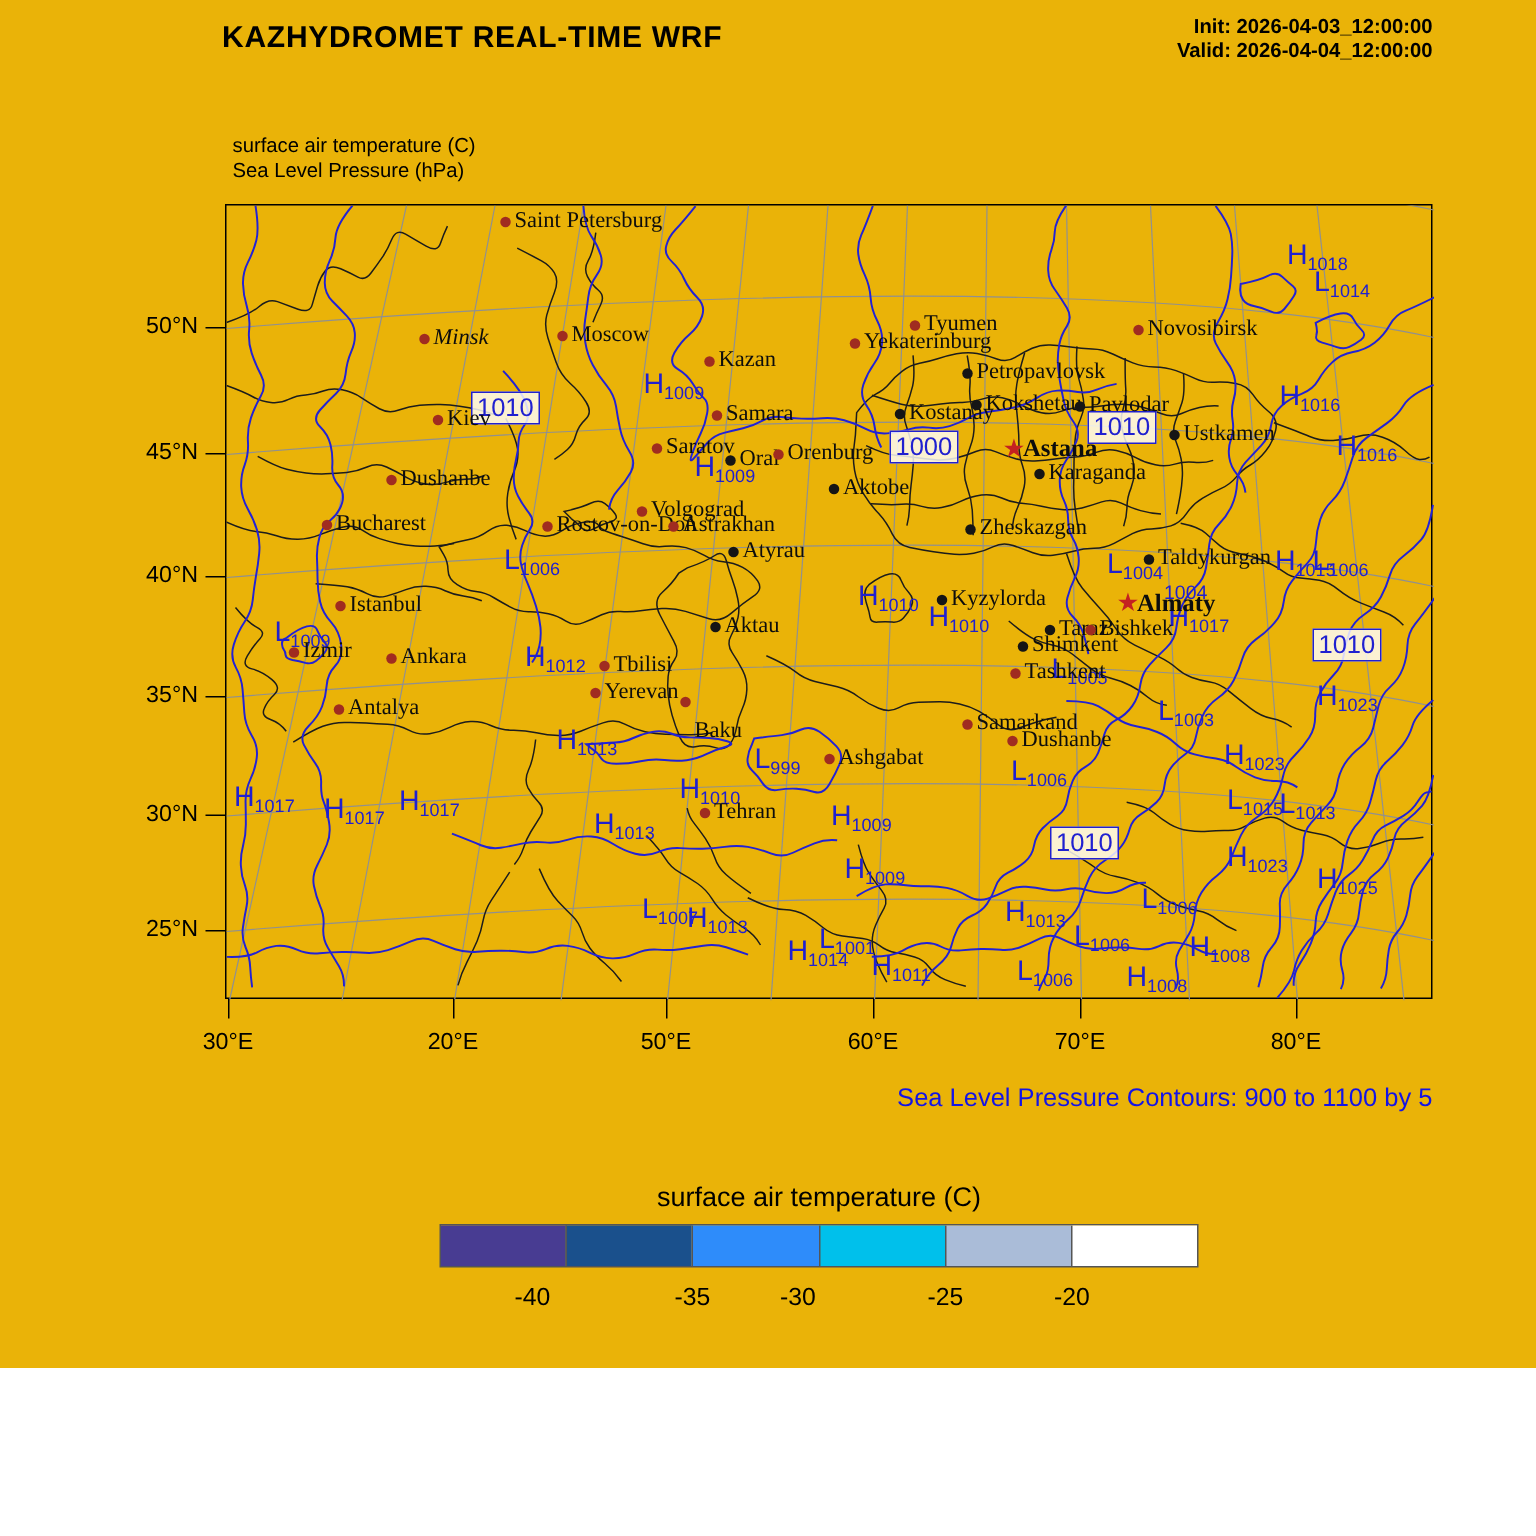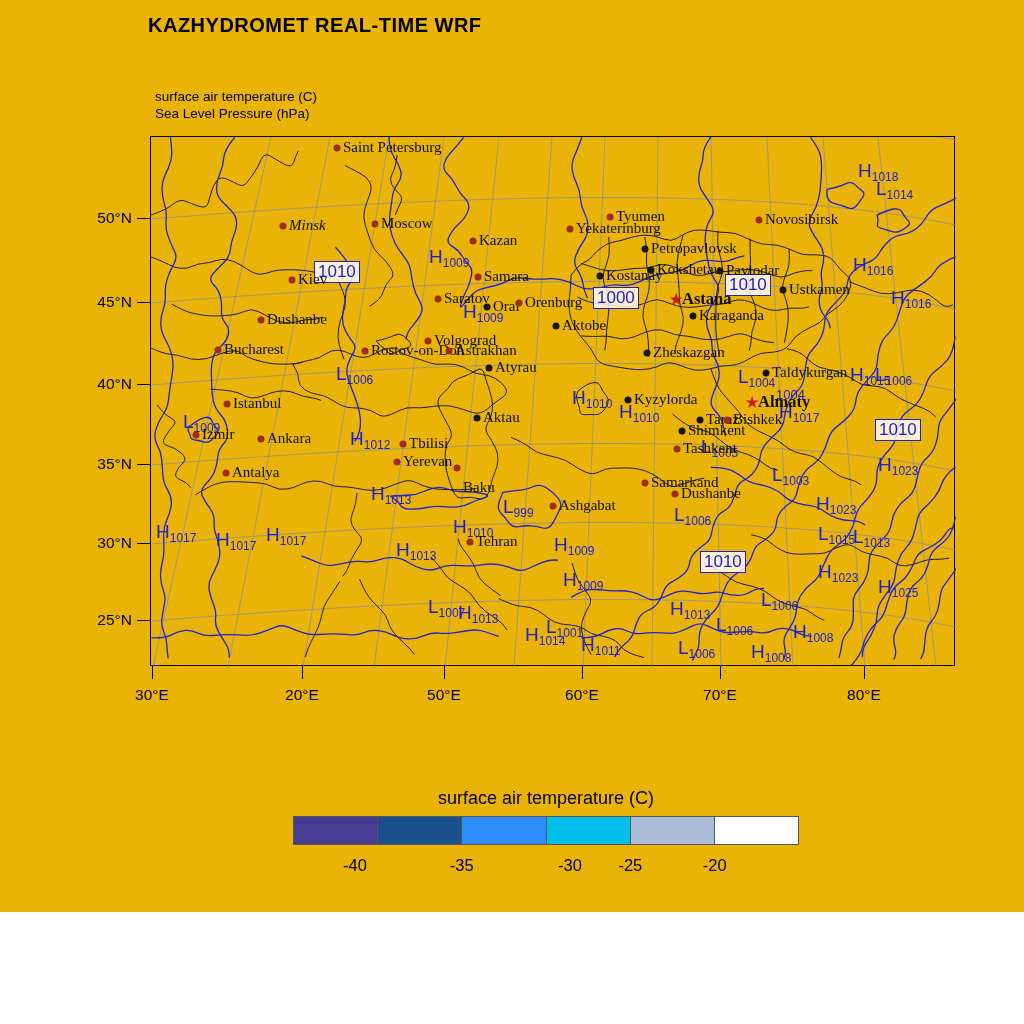--- a/index.html
+++ b/index.html
@@ -30,20 +30,24 @@
   .cbar-seg{flex:1;border-left:1px solid #555;}
   .cbar-seg:first-child{border-left:none;}
   .cbar-lab{position:absolute;top:856px;transform:translateX(-50%);font-size:16.5px;}
   #footer{left:132px;top:946px;font-size:15px;line-height:15.5px;}
 </style>
 </head>
 <body>
 
 <div id="canvas">
   <div id="page-title" class="abs">KAZHYDROMET REAL-TIME WRF</div>
+  <div id="run-times" class="abs">
+    <div>Init: 2026-04-03_12:00:00</div>
+    <div>Valid: 2026-04-04_12:00:00</div>
+  </div>
   <div id="field-labels" class="abs">
     <div>surface air temperature   (C)</div>
     <div>Sea Level Pressure   (hPa)</div>
   </div>
 
   <div id="map-frame" class="abs">
     <svg id="map-decor" width="805" height="530" viewBox="0 0 805 530">
         <path d="M0,-3 Q560,-49 805,3" fill="none" stroke="#909090" stroke-width="0.8"></path>
         <path d="M0,82 Q560,36 805,88" fill="none" stroke="#909090" stroke-width="0.8"></path>
         <path d="M0,166 Q560,120 805,172" fill="none" stroke="#909090" stroke-width="0.8"></path>
@@ -296,34 +300,35 @@
       <div class="abs city-dot" style="left: 645px; top: 483px; background: rgb(160, 44, 32);"></div>
       <div class="abs city-lab" style="left: 651px; top: 474px;">Samarkand</div>
       <div class="abs city-dot" style="left: 675px; top: 494px; background: rgb(160, 44, 32);"></div>
       <div class="abs city-lab" style="left: 681px; top: 485px;">Dushanbe</div>
       <div class="abs city-dot" style="left: 553px; top: 506px; background: rgb(160, 44, 32);"></div>
       <div class="abs city-lab" style="left: 559px; top: 497px;">Ashgabat</div>
       <div class="abs city-dot" style="left: 470px; top: 542px; background: rgb(160, 44, 32);"></div>
       <div class="abs city-lab" style="left: 476px; top: 533px;">Tehran</div>
     </div>
 
+  <div id="slp-caption" class="abs" style="color: rgb(20, 20, 230);">Sea Level Pressure Contours: 900 to 1100 by 5</div>
 
   <div id="cbar-title" class="abs">surface air temperature  (C)</div>
   <div id="cbar" class="abs">
       <div class="cbar-seg" style="background: rgb(72, 60, 146);"></div>
       <div class="cbar-seg" style="background: rgb(26, 80, 140);"></div>
       <div class="cbar-seg" style="background: rgb(46, 140, 250);"></div>
       <div class="cbar-seg" style="background: rgb(0, 192, 235);"></div>
       <div class="cbar-seg" style="background: rgb(170, 188, 216);"></div>
       <div class="cbar-seg" style="background: rgb(255, 255, 255);"></div>
     </div>
   <div id="cbar-labels">
       <div class="abs cbar-lab" style="left: 355px;">-40</div>
       <div class="abs cbar-lab" style="left: 461.667px;">-35</div>
-      <div class="abs cbar-lab" style="left: 570px;">-30</div>
+      <div class="abs cbar-lab" style="left: 532px;">-30</div>
       <div class="abs cbar-lab" style="left: 630.333px;">-25</div>
       <div class="abs cbar-lab" style="left: 714.667px;">-20</div>
     </div>
 
   <div id="footer" class="abs">
     <div>OUTPUT FROM WRF V3.8.1 MODEL</div>
   </div>
 </div>
 
 </body></html>

